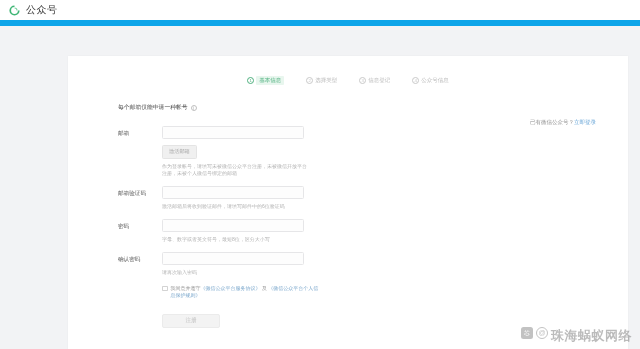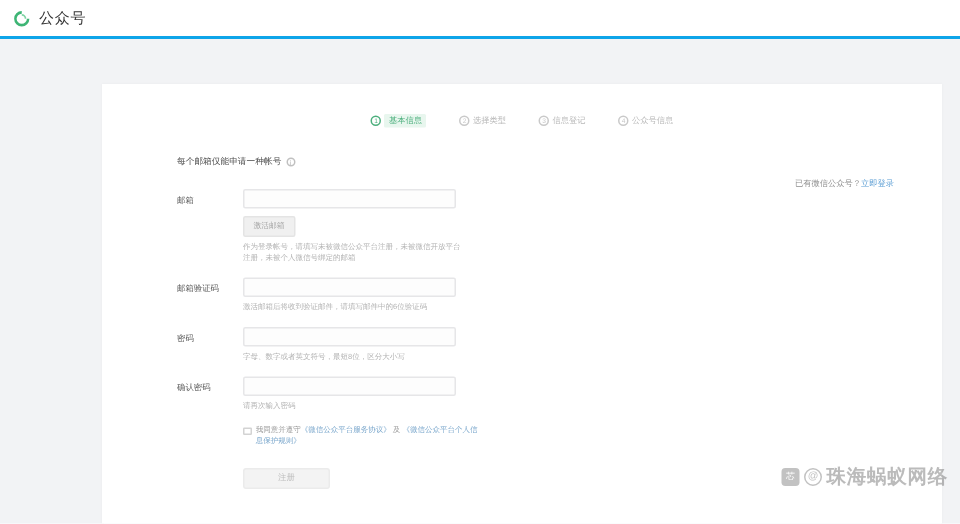--- a/index.html
+++ b/index.html
@@ -11,21 +11,21 @@
     position:relative;
   }
 
   
   .topbar {
     height:26px;
     background:#ffffff;
     display:flex;
     align-items:center;
     padding-left:8px;
-    border-bottom:2px solid #0ea5e9;
+    border-bottom:6px solid #0ea5e9;
   }
   .logo-mark {
     width:13px; height:13px;
     margin-right:5px;
     flex:0 0 auto;
     display:block;
   }
   .logo-text {
     font-size:10px;
     color:#353535;
@@ -192,23 +192,23 @@
     border-radius:2px;
     color:#bdbdbd;
     font-size:5.6px;
     font-family:"Liberation Sans", sans-serif;
   }
 
   
   .watermark {
     position:absolute;
     right:8px;
-    bottom:22px;
-    display:flex;
-    align-items:center;
+    bottom:4px;
+    display:flex;
+    align-items:flex-start;
     gap:3px;
     opacity:0.42;
   }
   .wm-badge {
     width:12px; height:12px;
     border-radius:2.5px;
     background:#6f6f6f;
     color:#fff;
     font-size:6px;
     line-height:12px;

